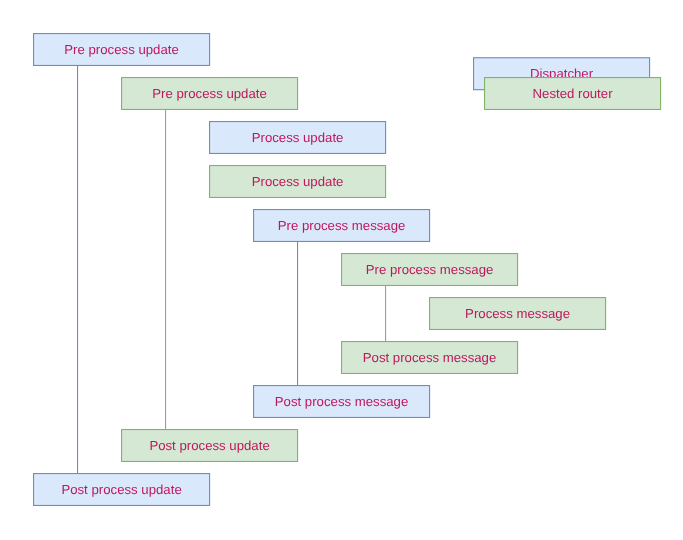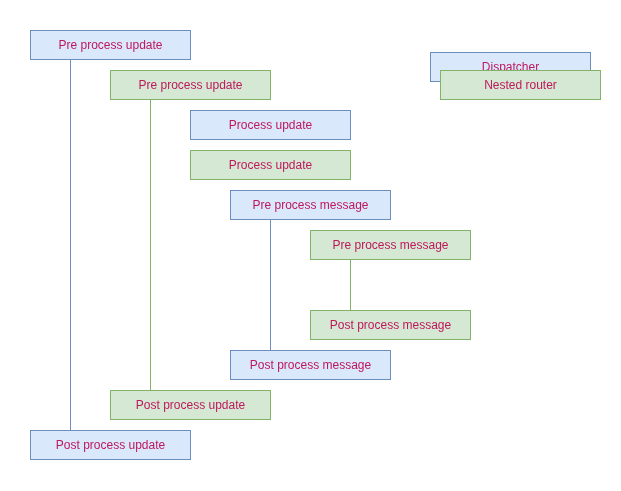--- a/index.html
+++ b/index.html
@@ -56,18 +56,19 @@
   <div class="lifeline green" style="left:150px; top:100px; height:290px;"></div>
   <div class="lifeline blue" style="left:270px; top:220px; height:130px;"></div>
   <div class="lifeline green" style="left:350px; top:260px; height:50px;"></div>
 
   <div class="box blue" style="left:30px; top:30px;">Pre process update</div>
   <div class="box green" style="left:110px; top:70px;">Pre process update</div>
   <div class="box blue" style="left:190px; top:110px;">Process update</div>
   <div class="box green" style="left:190px; top:150px;">Process update</div>
   <div class="box blue" style="left:230px; top:190px;">Pre process message</div>
   <div class="box green" style="left:310px; top:230px;">Pre process message</div>
+  <div class="box green" style="left:390px; top:270px;">Process message</div>
   <div class="box green" style="left:310px; top:310px;">Post process message</div>
   <div class="box blue" style="left:230px; top:350px;">Post process message</div>
   <div class="box green" style="left:110px; top:390px;">Post process update</div>
   <div class="box blue" style="left:30px; top:430px;">Post process update</div>
 
 </div>
 
 </body></html>

